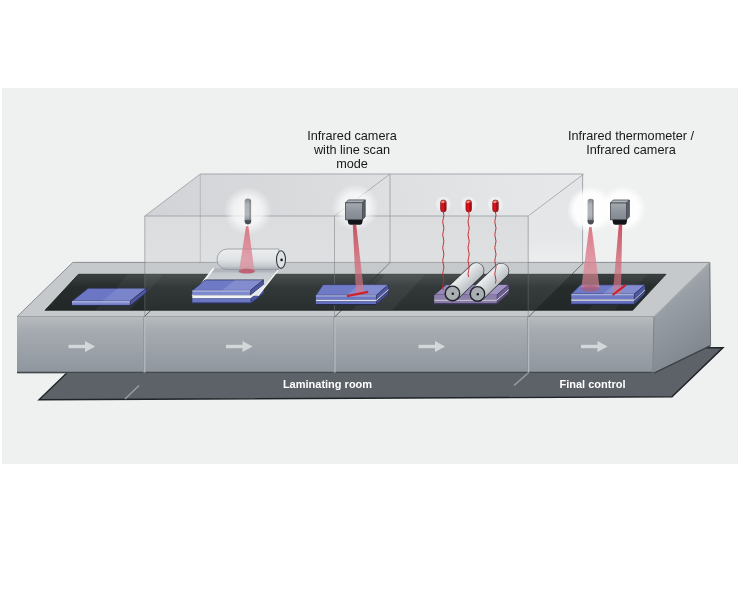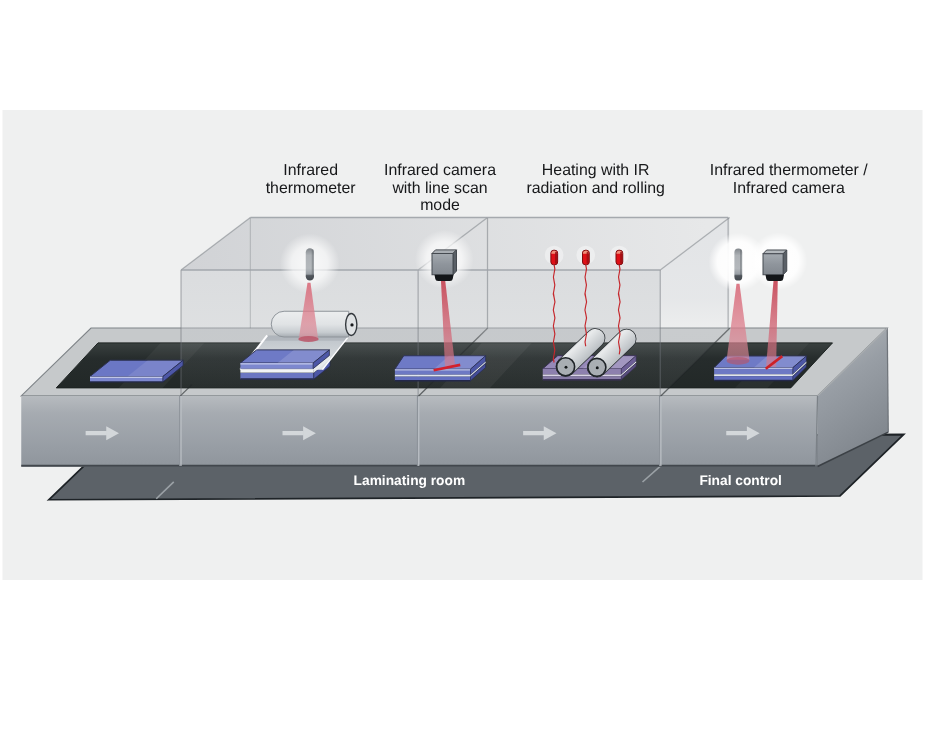--- a/index.html
+++ b/index.html
@@ -315,17 +315,15 @@
   <rect x="592" y="199.6" width="1.4" height="23.6" rx="0.7" fill="#4a5056" opacity="0.35"></rect>
   <g>
     <polygon points="610.4,203 626.5,203 629.4,200 613.3,200" fill="#b4b9bd" stroke="#454a50" stroke-width="0.8"></polygon>
     <polygon points="626.5,203 629.4,200 629.4,216.8 626.5,219.8" fill="#5a6067" stroke="#454a50" stroke-width="0.8"></polygon>
     <rect x="610.4" y="203" width="16.1" height="16.8" fill="url(#camGrad)" stroke="#454a50" stroke-width="0.8"></rect>
     <path d="M 612.4 219.8 L 627.2 219.8 L 626.6 223 Q 626.4 224.8 624.4 224.8 L 615.2 224.8 Q 613.2 224.8 613 223 Z" fill="#131619"></path>
   </g>
 </g>
 </svg>
 
-<div class="lbl" style="left:248.5px;top:130px;">Infrared<br>thermometer</div>
 <div class="lbl" style="left:352px;top:130px;">Infrared camera<br>with line scan<br>mode</div>
-<div class="lbl" style="left:476.5px;top:130px;">Heating with IR<br>radiation and rolling</div>
 <div class="lbl" style="left:631px;top:130px;">Infrared thermometer /<br>Infrared camera</div>
 </div>
 
 </body></html>

